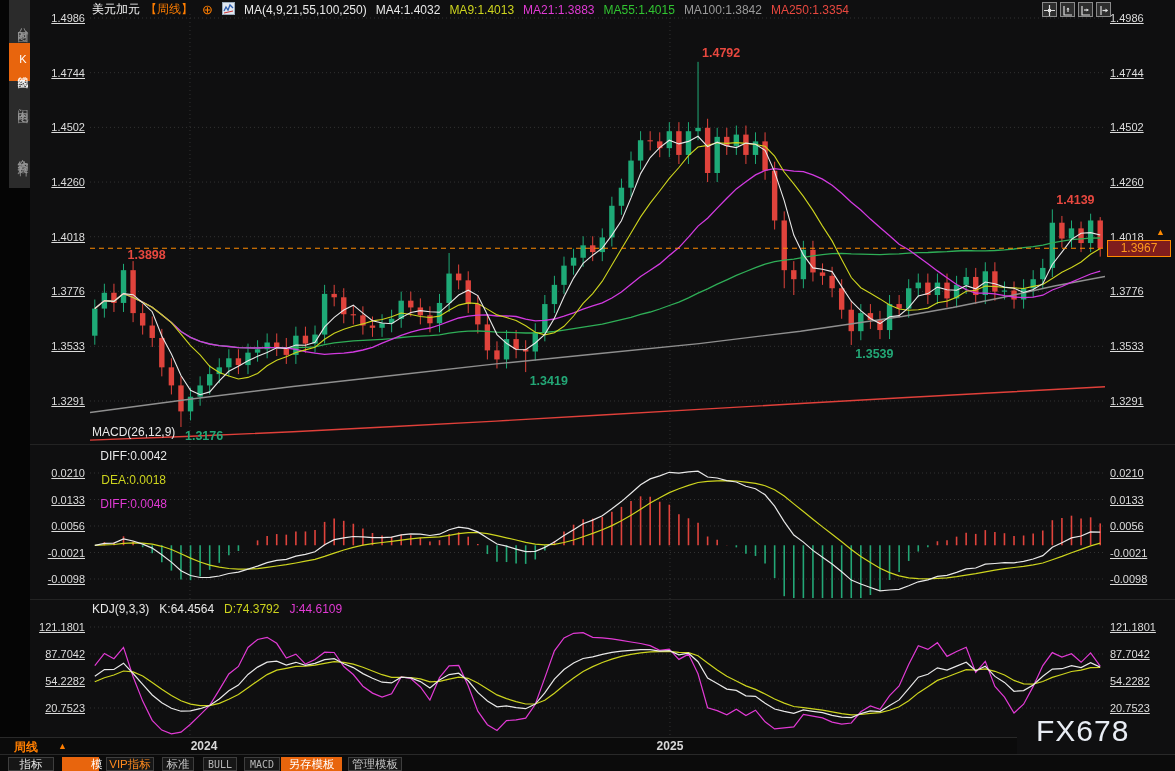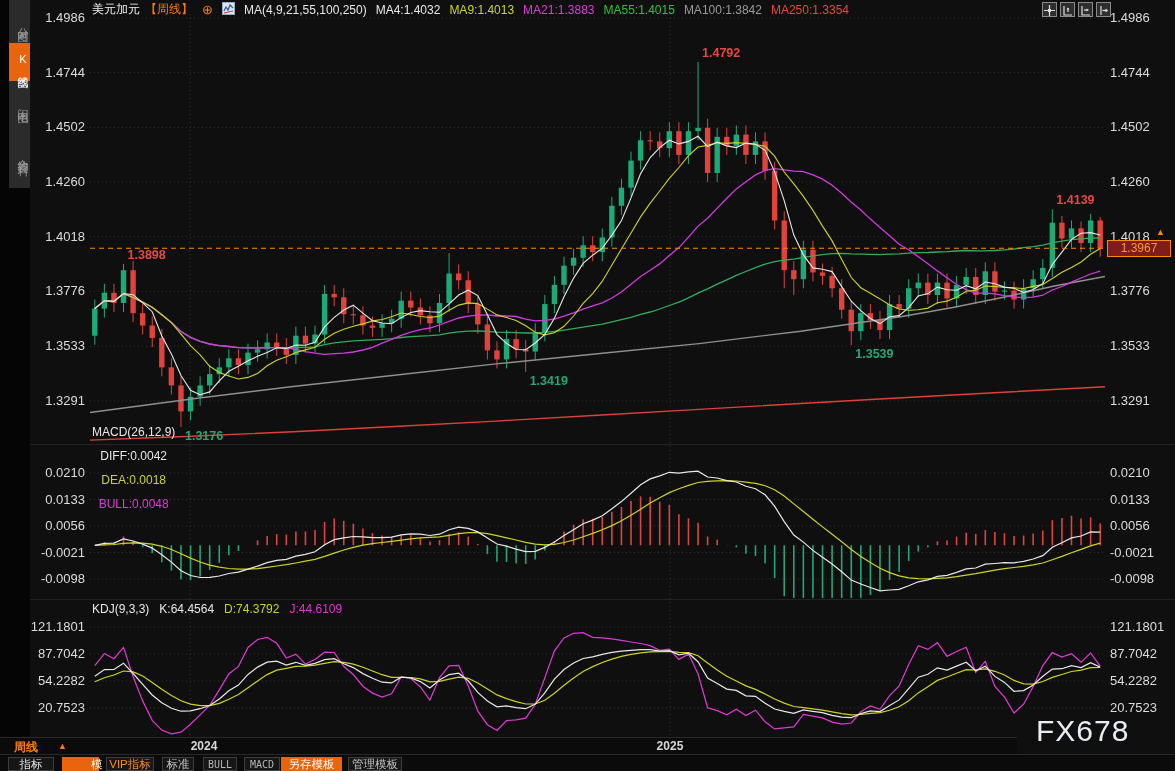--- a/index.html
+++ b/index.html
@@ -18,21 +18,21 @@
   .c-white{color:#e8e8e8}.c-yellow{color:#cdd41e}.c-magenta{color:#e13ad4}.c-green{color:#31c431}
   .c-gray{color:#9a9a9a}.c-red{color:#e8483f}.c-orange{color:#ff7e00}
   #symbol-title{color:#f0f0f0;}
   #add-ind{font-size:13px;line-height:13px;cursor:pointer;}
   .hicon{display:inline-block;cursor:pointer;}
 
   #topright{position:absolute;left:1042px;top:2px;display:flex;gap:3px;}
   .tricon{width:13px;height:13px;border:1px solid #8a8a8a;background:#2e2e2e;display:inline-block;cursor:pointer;}
 
   
-  .ylab{position:absolute;height:14px;line-height:14px;font-size:13px;color:#dcdcdc;white-space:nowrap;}
+  .ylab{position:absolute;height:14px;line-height:14px;font-size:11px;color:#dcdcdc;white-space:nowrap;text-decoration:underline;}
   #axL{position:absolute;left:30px;top:0;width:55px;height:753px;}
   #axL .ylab{width:55px;text-align:right;}
   #axR{position:absolute;left:1110px;top:0;width:64px;height:753px;}
   #axR .ylab{text-align:left;}
 
   #plot{position:absolute;left:90px;top:0;width:1015px;height:753px;}
 
   
   .ind-header{position:absolute;left:92px;height:13px;display:flex;gap:10px;align-items:center;
     font-size:12px;white-space:nowrap;}
@@ -551,21 +551,21 @@
     </span>
   </div>
 
   <div class="sep" style="top:444px;"></div>
   <div class="sep" style="top:599px;"></div>
 
   <div id="macd-header" class="ind-header">
     <span class="c-white">MACD(26,12,9)</span>
     <span class="c-white">DIFF:0.0042</span>
     <span class="c-yellow">DEA:0.0018</span>
-    <span class="c-magenta">BULL:0.0048</span>
+    <span class="c-magenta">DIFF:0.0048</span>
   </div>
 
   <div id="kdj-header" class="ind-header">
     <span class="c-white">KDJ(9,3,3)</span>
     <span class="c-white">K:64.4564</span>
     <span class="c-yellow">D:74.3792</span>
     <span class="c-magenta">J:44.6109</span>
   </div>
 
   <div id="pricearrow">▲</div>

